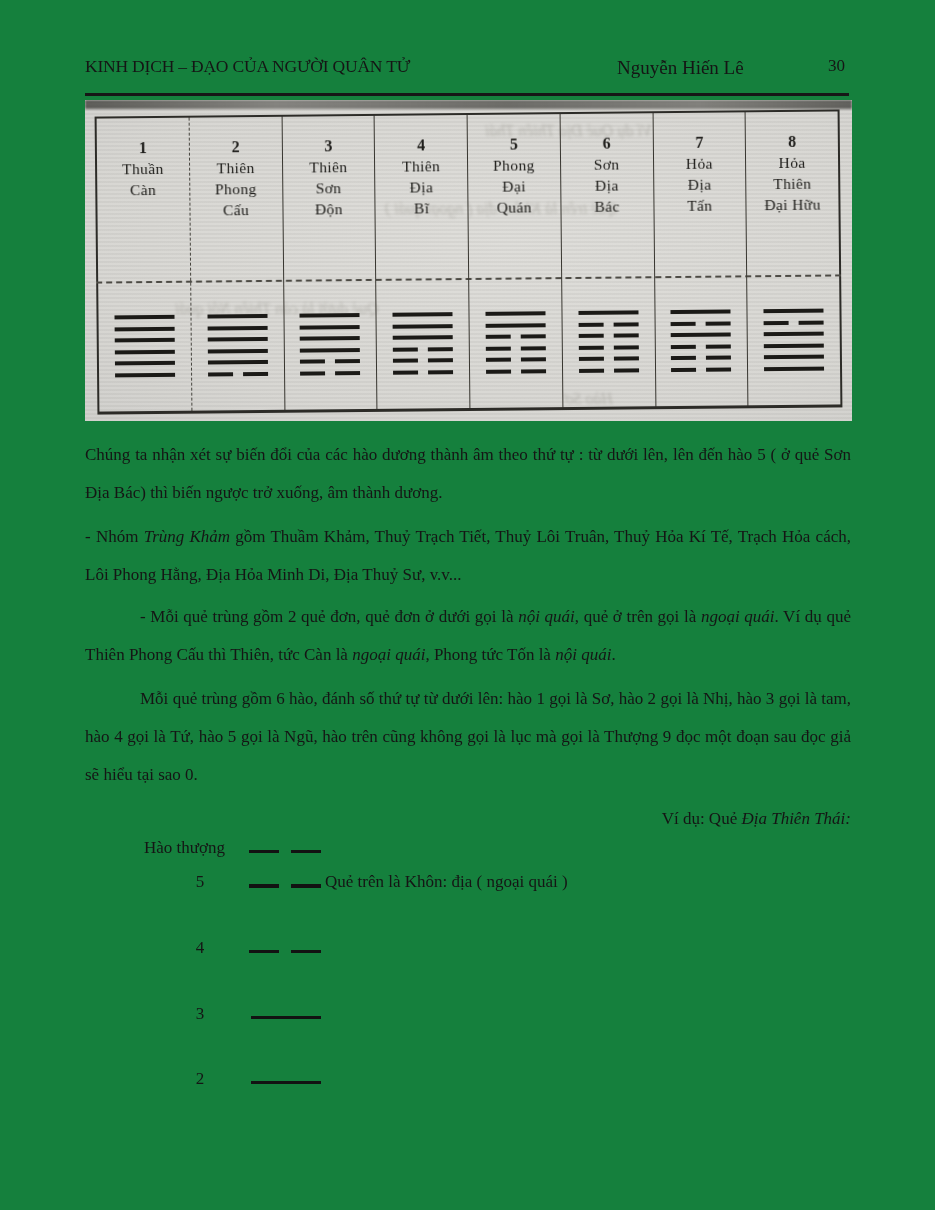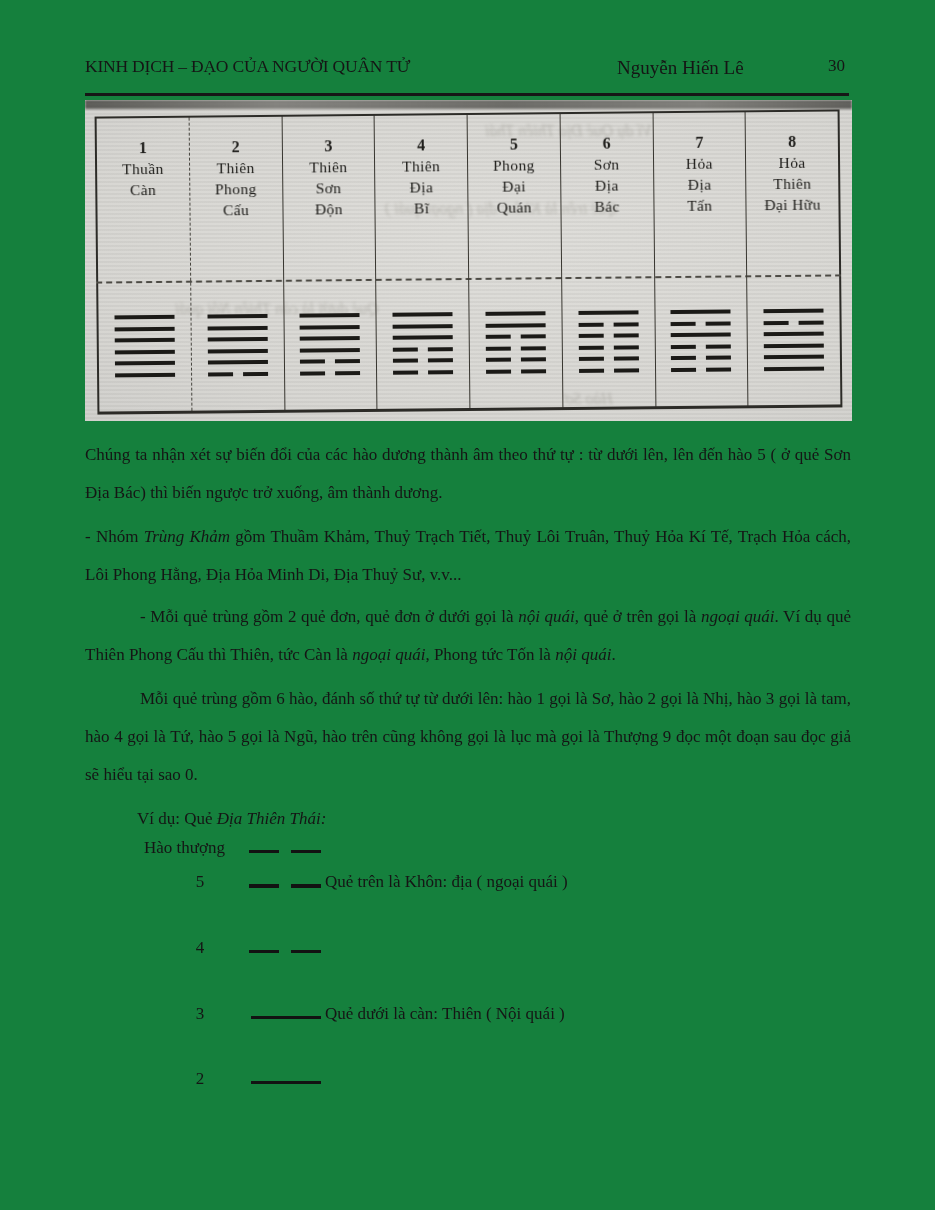--- a/index.html
+++ b/index.html
@@ -46,21 +46,21 @@
   .hx-line{height:4px; width:60px; margin:0 auto 7.6px; background:#1b1a17;}
   .hx-line.broken{display:flex; justify-content:space-between; background:none;}
   .hx-line.broken span{width:25px; height:4px; background:#1b1a17; display:block;}
 
   
   .bodytext{position:absolute; left:85px; top:436px; width:766px; font-size:17px; line-height:38px; text-align:justify;}
   .bodytext p{margin:0;}
   .bodytext p.m6{margin-bottom:6px;} .bodytext p.m4{margin-bottom:4px;}
   .bodytext p.m2{margin-bottom:2px;} .bodytext p.m0{margin-bottom:0;}
   .bodytext p.ind{text-indent:55px;}
-  .bodytext p.ind-sm{text-indent:52px; text-align:left;}
+  .bodytext p.ind-sm{text-indent:52px; text-align:right;}
   .bodytext em{font-style:italic;}
 
   
   .dgram-row{position:absolute; left:85px; width:766px; height:24px; font-size:17px;}
   .dgram-row .lbl{position:absolute; top:0; white-space:nowrap;}
   .dgram-row .lbl.wide{left:59px;}
   .dgram-row .lbl.num{left:108px; width:14px; text-align:center;}
   .dgram-row .hline{position:absolute; left:164px; top:12px; width:72px;}
   .dgram-row .hline.broken{display:flex; justify-content:space-between;}
   .dgram-row .hline.broken i{display:block; width:30px; background:#121212;}
@@ -291,21 +291,20 @@
       <div class="dgram-row" style="top: 938px;">
         <span class="lbl num">4</span>
         <div class="hline broken">
           <i class="w-thin"></i>
           <i class="w-thin"></i>
         </div>
       </div>
       <div class="dgram-row" style="top: 1004px;">
         <span class="lbl num">3</span>
         <div class="hline solid w-thin"></div>
-        <span class="note">Quẻ dưới là càn: Thiên ( Nội quái )</span>
       </div>
       <div class="dgram-row" style="top: 1069px;">
         <span class="lbl num">2</span>
         <div class="hline solid w-medium"></div>
       </div>
     </div>
 
 </div>
 
 </body></html>

